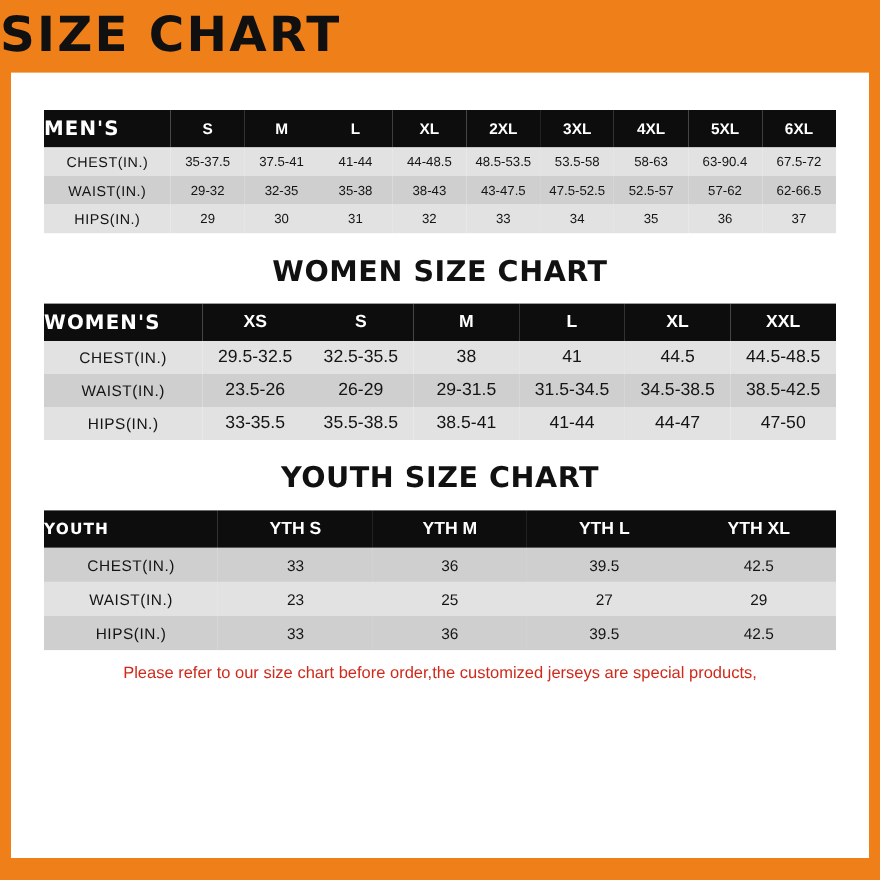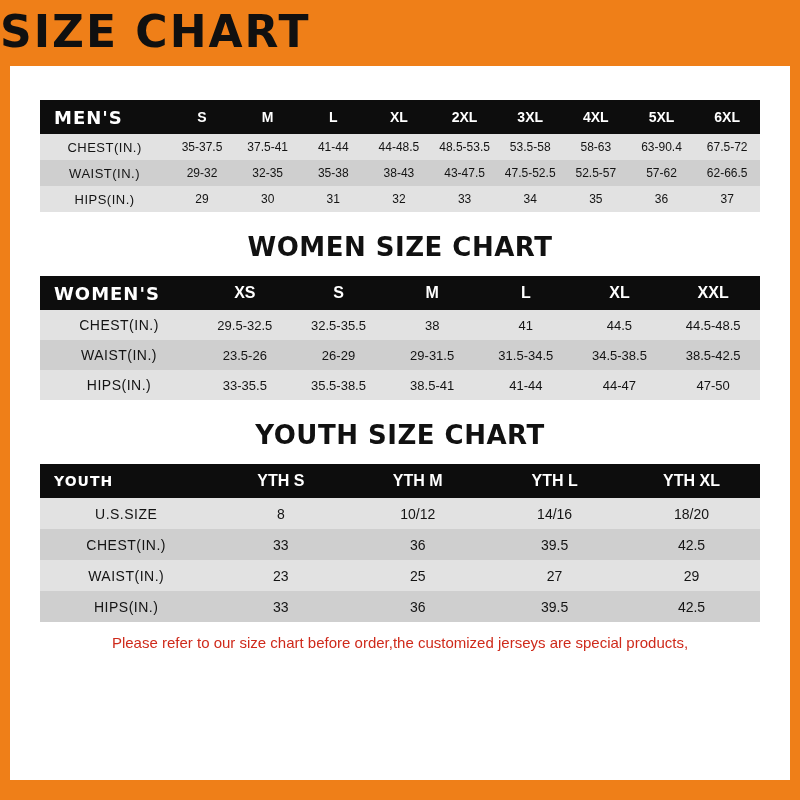--- a/index.html
+++ b/index.html
@@ -65,21 +65,20 @@
   }
   table.size-table thead th {
     background: #0d0d0d;
     color: #ffffff;
     font-weight: bold;
     height: 34px;
     font-size: 15px;
   }
   table.size-table thead th.corner {
     text-align: left;
-    padding-left: 14px;
     font-family: "DejaVu Sans", sans-serif;
     font-size: 17px;
     letter-spacing: 1px;
   }
   table.size-table tbody tr.odd td {
     background: #e2e2e2;
   }
   table.size-table tbody tr.even td {
     background: #cfcfcf;
   }
@@ -90,21 +89,21 @@
   }
   
   #man-chart table.size-table thead th.corner { font-size: 18px; }
   #man-chart table.size-table th,
   #man-chart table.size-table td { font-size: 12px; }
   #man-chart table.size-table thead th { font-size: 14px; }
   #man-chart table.size-table tbody td.rowlabel { font-size: 13px; }
 
   #women-chart table.size-table thead th { font-size: 16px; }
   #women-chart table.size-table thead th.corner { font-size: 18px; }
-  #women-chart table.size-table td { font-size: 13px; height: 30px;}
+  #women-chart table.size-table td { font-size: 16px; height: 30px;}
   #women-chart table.size-table tbody td.rowlabel { font-size: 14px; }
 
   #youth-chart table.size-table thead th { font-size: 16px; }
   #youth-chart table.size-table thead th.corner { font-size: 14px; }
   #youth-chart table.size-table td { font-size: 14px; height: 31px;}
   #youth-chart table.size-table tbody td.rowlabel { font-size: 14px; }
 
   .spacer-sm { height: 14px; }
   .spacer-md { height: 20px; }
 
@@ -252,27 +251,20 @@
       <thead>
         <tr>
             <th class="corner" style="width: 22%;">YOUTH</th>
             <th>YTH S</th>
             <th>YTH M</th>
             <th>YTH L</th>
             <th>YTH XL</th>
           </tr>
       </thead>
       <tbody>
-          <tr class="odd">
-            <td class="rowlabel">U.S.SIZE</td>
-            <td>8</td>
-            <td>10/12</td>
-            <td>14/16</td>
-            <td>18/20</td>
-          </tr>
           <tr class="even">
             <td class="rowlabel">CHEST(IN.)</td>
             <td>33</td>
             <td>36</td>
             <td>39.5</td>
             <td>42.5</td>
           </tr>
           <tr class="odd">
             <td class="rowlabel">WAIST(IN.)</td>
             <td>23</td>

